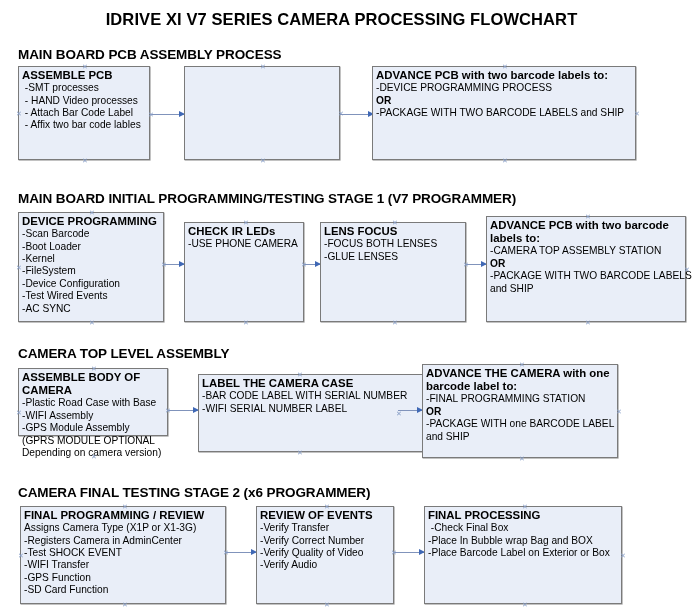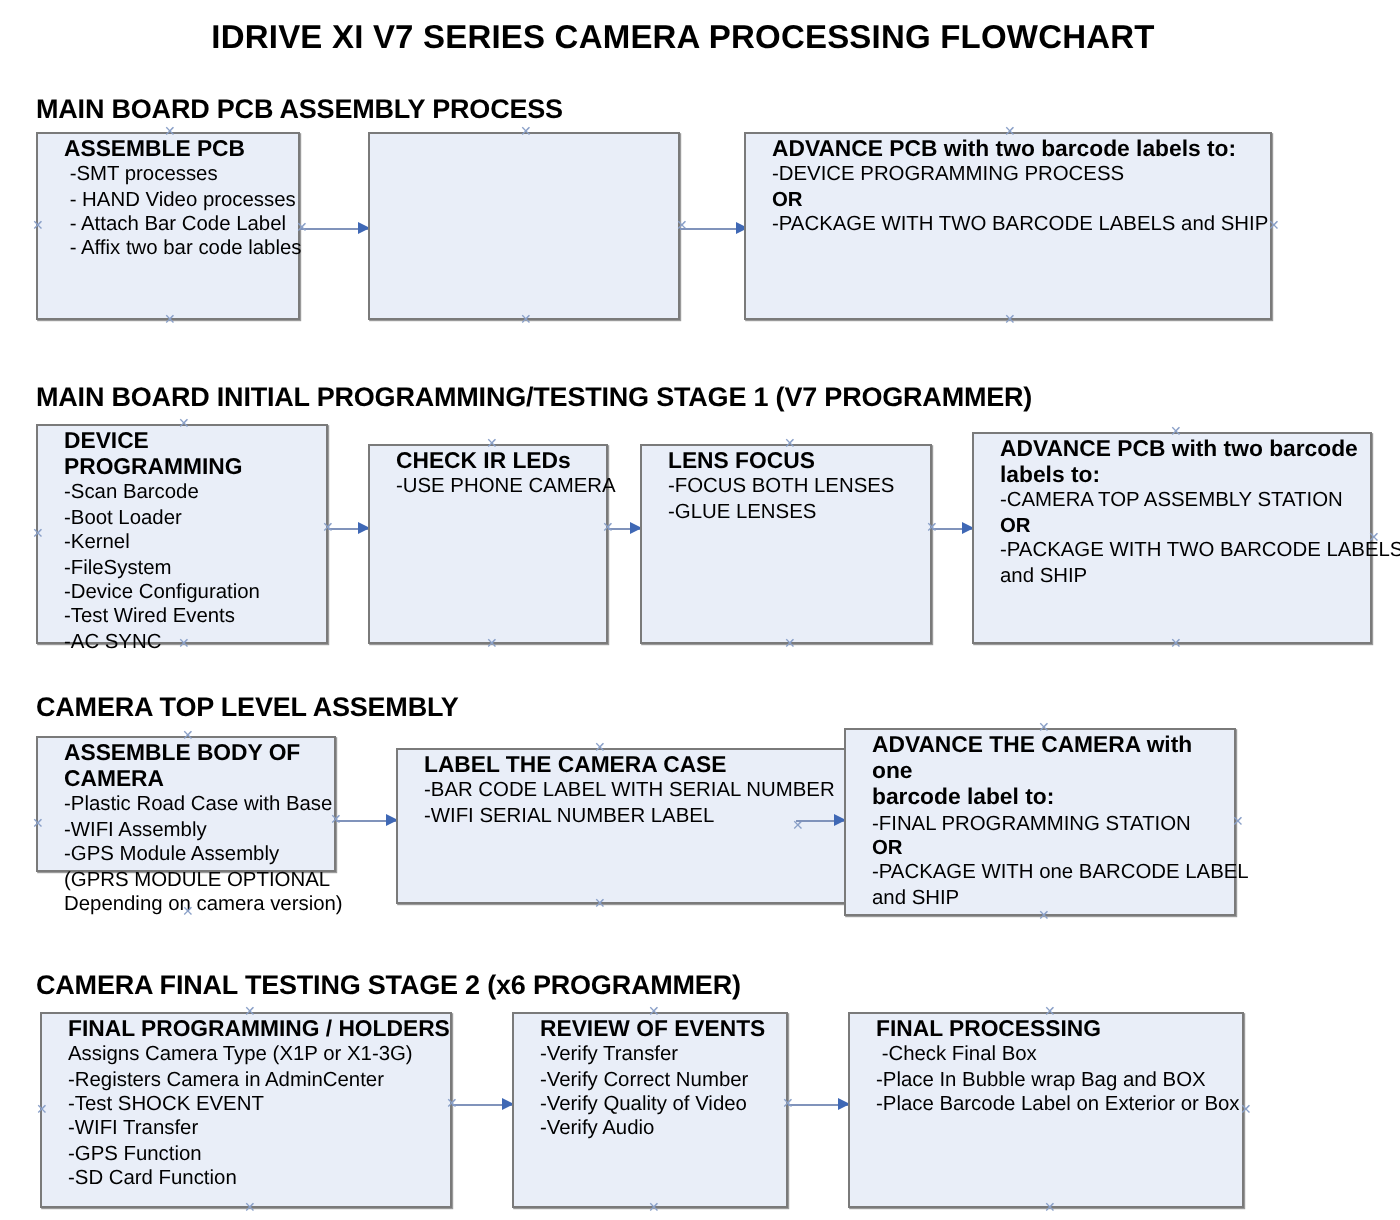--- a/index.html
+++ b/index.html
@@ -38,21 +38,21 @@
     letter-spacing: -0.1px;
   }
   .node {
     position: absolute;
     box-sizing: border-box;
     background: #e9eef8;
     border: 1px solid #7a7a7a;
     box-shadow: 0.6px 0.6px 0 #9a9a9a;
   }
   .node-inner {
-    padding: 2px 0 0 13px;
+    padding: 2px 0 0 3px;
   }
   .node-title {
     font-size: 11.4px;
     font-weight: bold;
     line-height: 13.2px;
     white-space: pre-line;
   }
   .node-line {
     font-size: 10.2px;
     line-height: 12.4px;
@@ -237,21 +237,21 @@
     </div>
     <span class="handle" style="left:96px; top:-3px;">✕</span>
     <span class="handle" style="left:96px; top:91px;">✕</span>
     <span class="handle" style="left:193px; top:44px;">✕</span>
   </div>
 
   <div class="section-heading" style="left:18px; top:485px;">CAMERA FINAL TESTING STAGE 2 (x6 PROGRAMMER)</div>
 
   <div class="node" style="left:20px; top:506px; width:206px; height:98px;">
     <div class="node-inner">
-      <div class="node-title">FINAL PROGRAMMING / HOLDERS</div>
+      <div class="node-title">FINAL PROGRAMMING / REVIEW</div>
       <div class="node-line">Assigns Camera Type (X1P or X1-3G)</div>
       <div class="node-line">-Registers Camera in AdminCenter</div>
       <div class="node-line">-Test SHOCK EVENT</div>
       <div class="node-line">-WIFI Transfer</div>
       <div class="node-line">-GPS Function</div>
       <div class="node-line">-SD Card Function</div>
     </div>
     <span class="handle" style="left:-3px; top:46px;">✕</span>
     <span class="handle" style="left:101px; top:-3px;">✕</span>
     <span class="handle" style="left:101px; top:95px;">✕</span>

